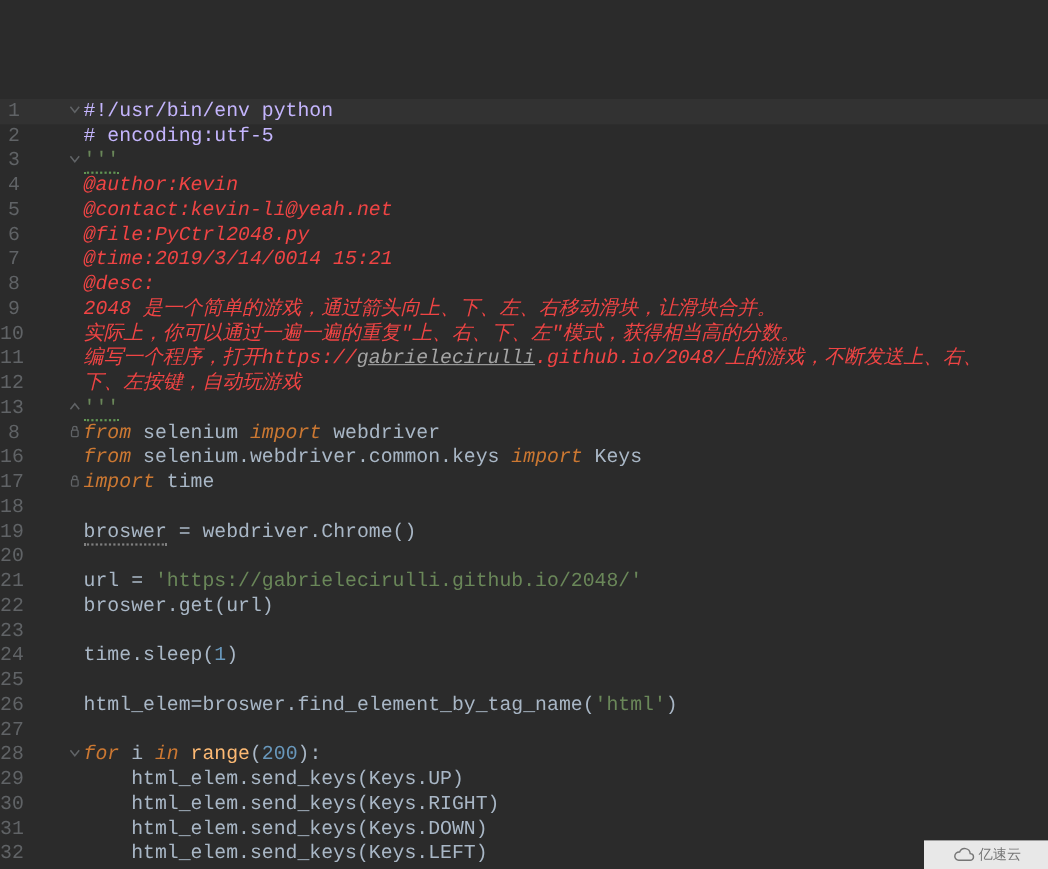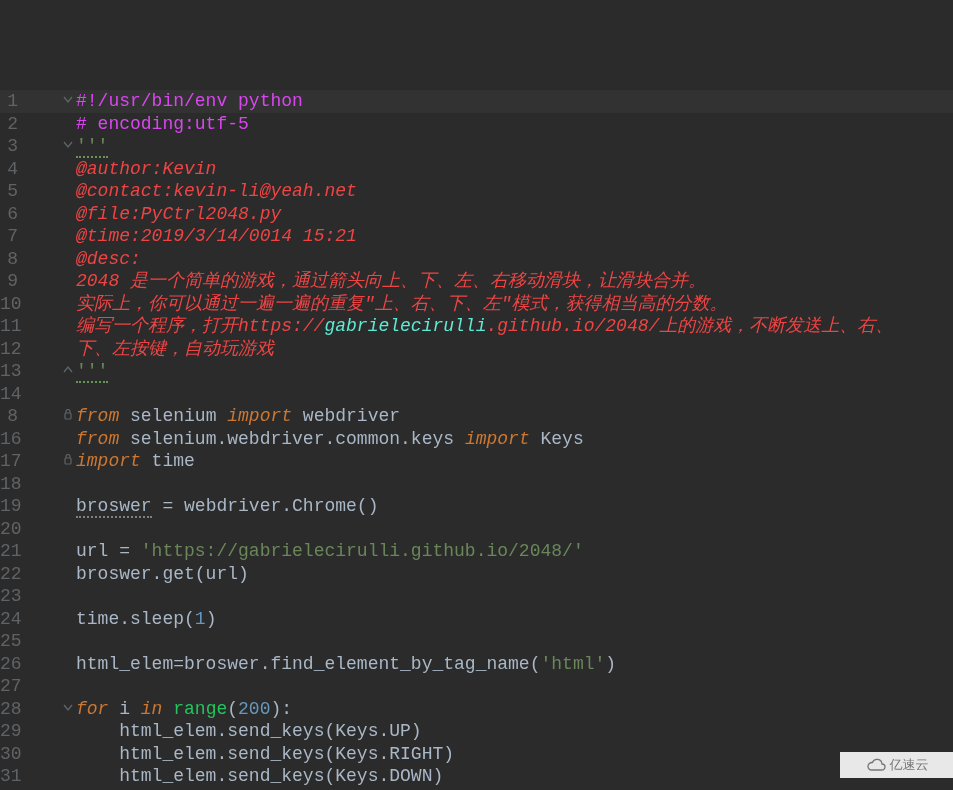--- a/index.html
+++ b/index.html
@@ -26,32 +26,32 @@
   .fold-col {
     width:58px;
     flex-shrink:0;
     position:relative;
     color:#606366;
   }
   .fold-col svg { position:absolute; right:2px; top:4px; }
   .code { flex:1; font-style:normal; }
   .row.hl { background:#323232; }
   .kw { color:#cc7832;font-style:italic; }
-  .cm { color:#d946ef; }
+  .cm { color:#c4b5fd; }
   .cm-it { color:#ef4444; font-style:italic; }
   .str { color:#6a8759; }
   .num { color:#6897bb; }
-  .builtin { color:#22c55e; }
-  .link { color:#5eead4; font-style:italic; }
+  .builtin { color:#fdba74; }
+  .link { color:#a3a3a3; font-style:italic; text-decoration:underline; }
   .typo { border-bottom:2px dotted #629755; padding-bottom:0px; }
   .typo2 { border-bottom:2px dotted #808080; padding-bottom:0px; }
   .watermark {
     position:absolute;
     right:0;
-    bottom:12px;
+    bottom:0;
     width:113px;
     height:26px;
     background:#e8e8e8;
     color:#757575;
     font-size:13px;
     font-family:sans-serif;
     display:flex;
     align-items:center;
     justify-content:center;
     gap:3px;
@@ -62,21 +62,21 @@
 <body>
 
 
 
 <div id="editor"><div class="row hl"><div class="gutter">1</div><div class="fold-col"><svg width="12" height="12">
           <path d="M2 3 L6 8 L10 3" fill="none" stroke="#606366" stroke-width="1.4"></path>
         </svg></div><div class="code"><span class="cm">#!/usr/bin/env python</span></div></div><div class="row"><div class="gutter">2</div><div class="fold-col"></div><div class="code"><span class="cm"># encoding:utf-5</span></div></div><div class="row"><div class="gutter">3</div><div class="fold-col"><svg width="12" height="12">
           <path d="M2 3 L6 8 L10 3" fill="none" stroke="#606366" stroke-width="1.4"></path>
         </svg></div><div class="code"><span class="str typo">'''</span></div></div><div class="row"><div class="gutter">4</div><div class="fold-col"></div><div class="code"><span class="cm-it">@author:Kevin</span></div></div><div class="row"><div class="gutter">5</div><div class="fold-col"></div><div class="code"><span class="cm-it">@contact:kevin-li@yeah.net</span></div></div><div class="row"><div class="gutter">6</div><div class="fold-col"></div><div class="code"><span class="cm-it">@file:PyCtrl2048.py</span></div></div><div class="row"><div class="gutter">7</div><div class="fold-col"></div><div class="code"><span class="cm-it">@time:2019/3/14/0014 15:21</span></div></div><div class="row"><div class="gutter">8</div><div class="fold-col"></div><div class="code"><span class="cm-it">@desc:</span></div></div><div class="row"><div class="gutter">9</div><div class="fold-col"></div><div class="code"><span class="cm-it">2048 是一个简单的游戏，通过箭头向上、下、左、右移动滑块，让滑块合并。</span></div></div><div class="row"><div class="gutter">10</div><div class="fold-col"></div><div class="code"><span class="cm-it">实际上，你可以通过一遍一遍的重复"上、右、下、左"模式，获得相当高的分数。</span></div></div><div class="row"><div class="gutter">11</div><div class="fold-col"></div><div class="code"><span class="cm-it">编写一个程序，打开</span><span class="cm-it">https://</span><span class="link">gabrielecirulli</span><span class="cm-it">.github.io/2048/</span><span class="cm-it">上的游戏，不断发送上、右、</span></div></div><div class="row"><div class="gutter">12</div><div class="fold-col"></div><div class="code"><span class="cm-it">下、左按键，自动玩游戏</span></div></div><div class="row"><div class="gutter">13</div><div class="fold-col"><svg width="12" height="12">
           <path d="M2 8 L6 3 L10 8" fill="none" stroke="#606366" stroke-width="1.4"></path>
-        </svg></div><div class="code"><span class="str typo">'''</span></div></div><div class="row"><div class="gutter">14</div><div class="fold-col"></div><div class="code"></div></div><div class="row"><div class="gutter">8</div><div class="fold-col"><svg width="12" height="12">
+        </svg></div><div class="code"><span class="str typo">'''</span></div></div><div class="row"><div class="gutter">8</div><div class="fold-col"><svg width="12" height="12">
           <rect x="3" y="4" width="6" height="6" rx="1" fill="none" stroke="#606366" stroke-width="1.2"></rect>
           <path d="M4 4 V2.5 a2 2 0 0 1 4 0 V4" fill="none" stroke="#606366" stroke-width="1.2"></path>
         </svg></div><div class="code"><span class="kw">from</span><span> selenium </span><span class="kw">import</span><span> webdriver</span></div></div><div class="row"><div class="gutter">16</div><div class="fold-col"></div><div class="code"><span class="kw">from</span><span> selenium.webdriver.common.keys </span><span class="kw">import</span><span> Keys</span></div></div><div class="row"><div class="gutter">17</div><div class="fold-col"><svg width="12" height="12">
           <rect x="3" y="4" width="6" height="6" rx="1" fill="none" stroke="#606366" stroke-width="1.2"></rect>
           <path d="M4 4 V2.5 a2 2 0 0 1 4 0 V4" fill="none" stroke="#606366" stroke-width="1.2"></path>
         </svg></div><div class="code"><span class="kw">import</span><span> time</span></div></div><div class="row"><div class="gutter">18</div><div class="fold-col"></div><div class="code"></div></div><div class="row"><div class="gutter">19</div><div class="fold-col"></div><div class="code"><span class="typo2">broswer</span><span> = webdriver.Chrome()</span></div></div><div class="row"><div class="gutter">20</div><div class="fold-col"></div><div class="code"></div></div><div class="row"><div class="gutter">21</div><div class="fold-col"></div><div class="code"><span>url = </span><span class="str">'https://gabrielecirulli.github.io/2048/'</span></div></div><div class="row"><div class="gutter">22</div><div class="fold-col"></div><div class="code"><span>broswer.get(url)</span></div></div><div class="row"><div class="gutter">23</div><div class="fold-col"></div><div class="code"></div></div><div class="row"><div class="gutter">24</div><div class="fold-col"></div><div class="code"><span>time.sleep(</span><span class="num">1</span><span>)</span></div></div><div class="row"><div class="gutter">25</div><div class="fold-col"></div><div class="code"></div></div><div class="row"><div class="gutter">26</div><div class="fold-col"></div><div class="code"><span>html_elem=broswer.find_element_by_tag_name(</span><span class="str">'html'</span><span>)</span></div></div><div class="row"><div class="gutter">27</div><div class="fold-col"></div><div class="code"></div></div><div class="row"><div class="gutter">28</div><div class="fold-col"><svg width="12" height="12">
           <path d="M2 3 L6 8 L10 3" fill="none" stroke="#606366" stroke-width="1.4"></path>
         </svg></div><div class="code"><span class="kw">for</span><span> i </span><span class="kw">in</span><span> </span><span class="builtin">range</span><span>(</span><span class="num">200</span><span>):</span></div></div><div class="row"><div class="gutter">29</div><div class="fold-col"></div><div class="code"><span>    html_elem.send_keys(Keys.UP)</span></div></div><div class="row"><div class="gutter">30</div><div class="fold-col"></div><div class="code"><span>    html_elem.send_keys(Keys.RIGHT)</span></div></div><div class="row"><div class="gutter">31</div><div class="fold-col"></div><div class="code"><span>    html_elem.send_keys(Keys.DOWN)</span></div></div><div class="row"><div class="gutter">32</div><div class="fold-col"></div><div class="code"><span>    html_elem.send_keys(Keys.LEFT)</span></div></div></div>
 
 <div class="watermark">

